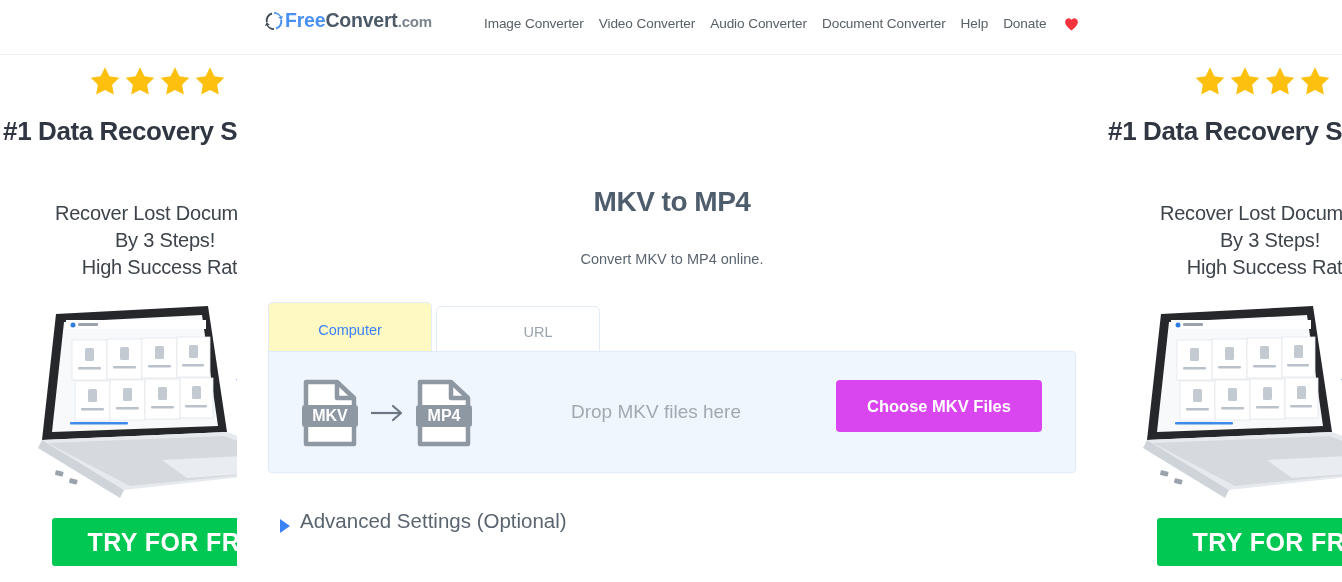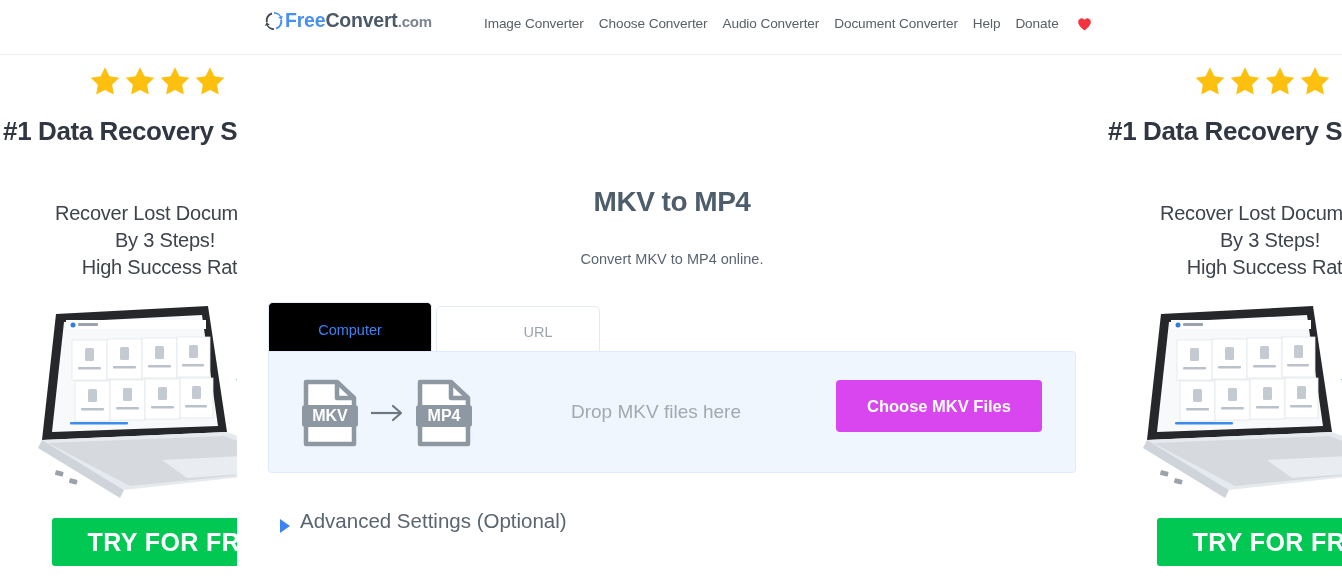--- a/index.html
+++ b/index.html
@@ -58,21 +58,21 @@
     display:flex; align-items:flex-end; height:57px;
   }
   .tab {
     width:164px; height:51px;
     display:flex; align-items:center; justify-content:center;
     font-size:14.5px; cursor:pointer;
     border:1px solid #e3ebf5;
     border-radius:5px 5px 0 0;
   }
   .tab.active {
-    background:#000000; color:#3b82f6;
+    background:#fef9c3; color:#3b82f6;
     border-bottom-color:#f0f6fe; height:55px;
   }
   .tab.inactive {
     background:#ffffff; color:#9aa4ae;
     border-bottom-color:#e3ebf5;
     margin-left:4px;
     padding-left:40px;
   }
 
   
@@ -164,21 +164,21 @@
         <path d="M4.6 13.2A7.5 7.5 0 0 1 9.9 4.1l-.7-2.3A9.9 9.9 0 0 0 2.3 13.6z" fill="#3d4852"></path>
         <path d="M19.4 10.8a7.5 7.5 0 0 1-5.3 9.1l.7 2.3a9.9 9.9 0 0 0 6.9-11.8z" fill="#4a90f0"></path>
       </svg>
       <span class="logo-text">
         <span class="logo-free">Free</span><span class="logo-convert">Convert</span><span class="logo-com">.com</span>
       </span>
     </div>
 
     <nav class="nav">
       <span class="nav-item">Image Converter</span>
-      <span class="nav-item">Choose Converter</span>
+      <span class="nav-item">Video Converter</span>
       <span class="nav-item">Audio Converter</span>
       <span class="nav-item">Document Converter</span>
       <span class="nav-item">Help</span>
       <span class="nav-item">Donate</span>
       <svg class="heart-icon" viewBox="0 0 24 22">
         <path d="M12 21S1.8 14.2 1.8 7.6A5.6 5.6 0 0 1 12 4.3 5.6 5.6 0 0 1 22.2 7.6C22.2 14.2 12 21 12 21z" fill="#f5333f"></path>
       </svg>
     </nav>
   </div>
 

